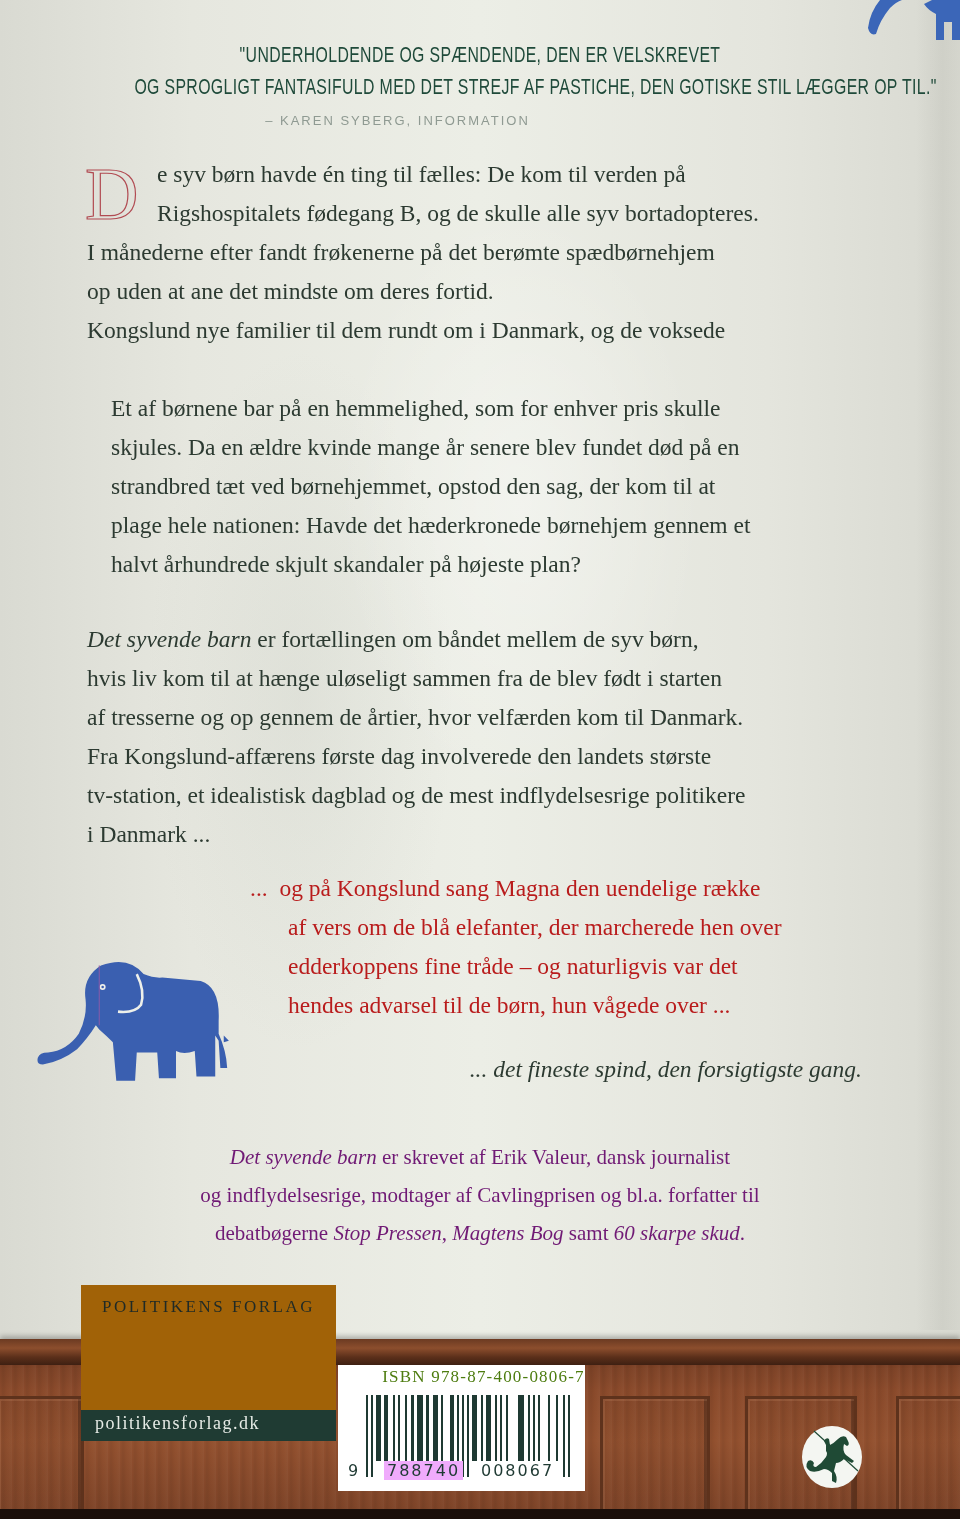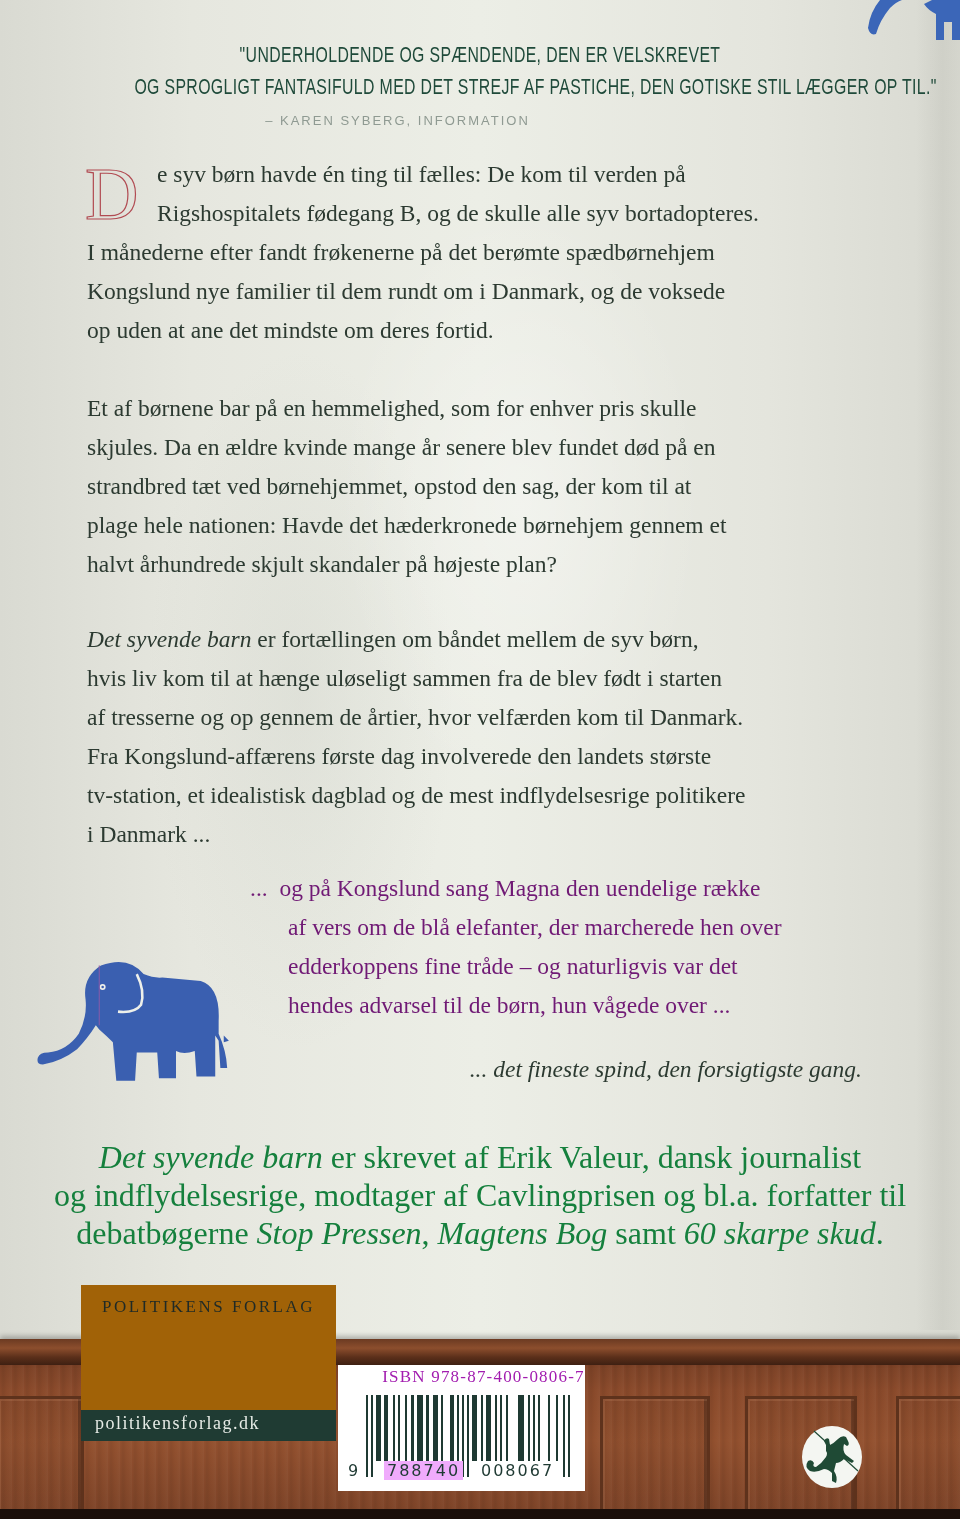--- a/index.html
+++ b/index.html
@@ -35,46 +35,46 @@
       font-family: "Liberation Sans", sans-serif; font-size: 13px;
       letter-spacing: 2px; color: #8f9a92;
     }
 
     .body-text {
       position: absolute; left: 87px; width: 800px;
       font-size: 23.5px; line-height: 39px; color: #2c3a31;
     }
     .line { display: block; white-space: nowrap; }
     .p1 { top: 155px; }
-    .p2 { top: 389px; }
+    .p2 { top: 389px; margin-left: 24px; }
     .p3 { top: 620px; font-family: Liberation Serif, serif; }
     .indent-dc { padding-left: 70px; }
     .dropcap {
       position: absolute; left: -2px; top: 6px;
       font-size: 74px; line-height: 66px; color: transparent;
       -webkit-text-stroke: 1.2px #b14b52;
       font-family: "Liberation Serif", serif;
     }
     .it { font-style: italic; }
 
     .verse {
       position: absolute; left: 250px; top: 869px; width: 640px;
-      font-size: 23.5px; line-height: 39px; color: #701a75;
+      font-size: 23.5px; line-height: 39px; color: #b91c1c;
     }
     .verse .indent { padding-left: 38px; }
     .verse-end {
       position: absolute; right: 98px; top: 1050px;
       font-size: 23.5px; line-height: 39px; color: #2c3a31; font-style: italic; white-space: nowrap;
     }
 
     .elephant { position: absolute; left: 20px; top: 940px; width: 225px; height: 145px; }
 
     .author {
       position: absolute; left: 0; width: 960px; top: 1138px; text-align: center;
-      font-size: 32px; line-height: 38px; color: #15803d;
+      font-size: 21px; line-height: 38px; color: #701a75;
     }
 
     .wainscot {
       position: absolute; left: 0; top: 1339px; width: 960px; height: 170px;
       background:
         repeating-linear-gradient(90deg, rgba(0,0,0,0.0) 0px, rgba(0,0,0,0.06) 3px, rgba(0,0,0,0.0) 7px, rgba(255,255,255,0.03) 12px),
         linear-gradient(180deg, #6e3a22 0%, #8a4a2b 30%, #93512f 60%, #7e4428 100%);
     }
     .rail {
       position: absolute; left: 0; top: 1339px; width: 960px; height: 26px;
@@ -102,21 +102,21 @@
     }
     .publisher-url {
       position: absolute; left: 14px; top: 3px; font-size: 18px; letter-spacing: 1.5px; color: #e6ebe6;
     }
 
     .isbn-box {
       position: absolute; left: 338px; top: 1365px; width: 247px; height: 126px; background: #ffffff;
     }
     .isbn-label {
       position: absolute; left: 0; top: 2px; width: 291px; text-align: center;
-      font-size: 17px; letter-spacing: 1.2px; color: #a21caf;
+      font-size: 17px; letter-spacing: 1.2px; color: #4d7c0f;
     }
     .barcode { position: absolute; left: 22px; top: 30px; width: 220px; height: 82px; }
     .barcode-digits {
       position: absolute; left: 10px; top: 96px; width: 230px;
       font-family: "DejaVu Sans", sans-serif; font-size: 16px; color: #1f3a33; letter-spacing: 2px;
       background: transparent;
     }
     .bd-first { position: absolute; left: 0; top: 0; background:#fff; padding-right:2px; }
     .bd-left { position: absolute; left: 30px; top: 0; background:#f0abfc; padding: 0 3px; margin-left: 6px; }
     .bd-right { position: absolute; left: 130px; top: 0; background:#fff; padding: 0 3px; }
@@ -136,22 +136,22 @@
 
 <div class="quote quote-line quote-l1">"UNDERHOLDENDE OG SPÆNDENDE, DEN ER VELSKREVET</div>
 <div class="quote quote-line quote-l2">OG SPROGLIGT FANTASIFULD MED DET STREJF AF PASTICHE, DEN GOTISKE STIL LÆGGER OP TIL."</div>
 <div class="quote-source">– KAREN SYBERG, INFORMATION</div>
 
 <div class="body-text p1">
   <span class="dropcap">D</span>
   <span class="line indent-dc">e syv børn havde én ting til fælles: De kom til verden på</span>
   <span class="line indent-dc">Rigshospitalets fødegang B, og de skulle alle syv bortadopteres.</span>
   <span class="line">I månederne efter fandt frøkenerne på det berømte spædbørnehjem</span>
+  <span class="line">op uden at ane det mindste om deres fortid.</span>
   <span class="line">Kongslund nye familier til dem rundt om i Danmark, og de voksede</span>
-  <span class="line">op uden at ane det mindste om deres fortid.</span>
 </div>
 
 <div class="body-text p2">
   <span class="line">Et af børnene bar på en hemmelighed, som for enhver pris skulle</span>
   <span class="line">skjules. Da en ældre kvinde mange år senere blev fundet død på en</span>
   <span class="line">strandbred tæt ved børnehjemmet, opstod den sag, der kom til at</span>
   <span class="line">plage hele nationen: Havde det hæderkronede børnehjem gennem et</span>
   <span class="line">halvt århundrede skjult skandaler på højeste plan?</span>
 </div>
 

